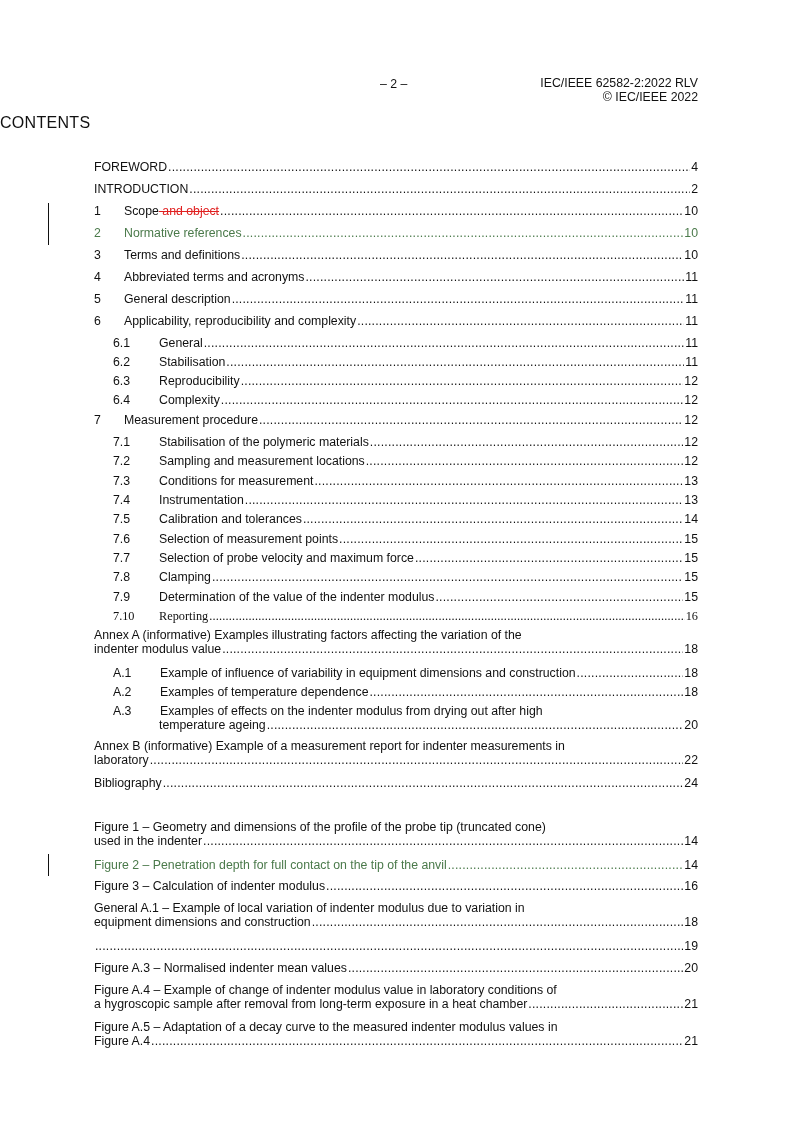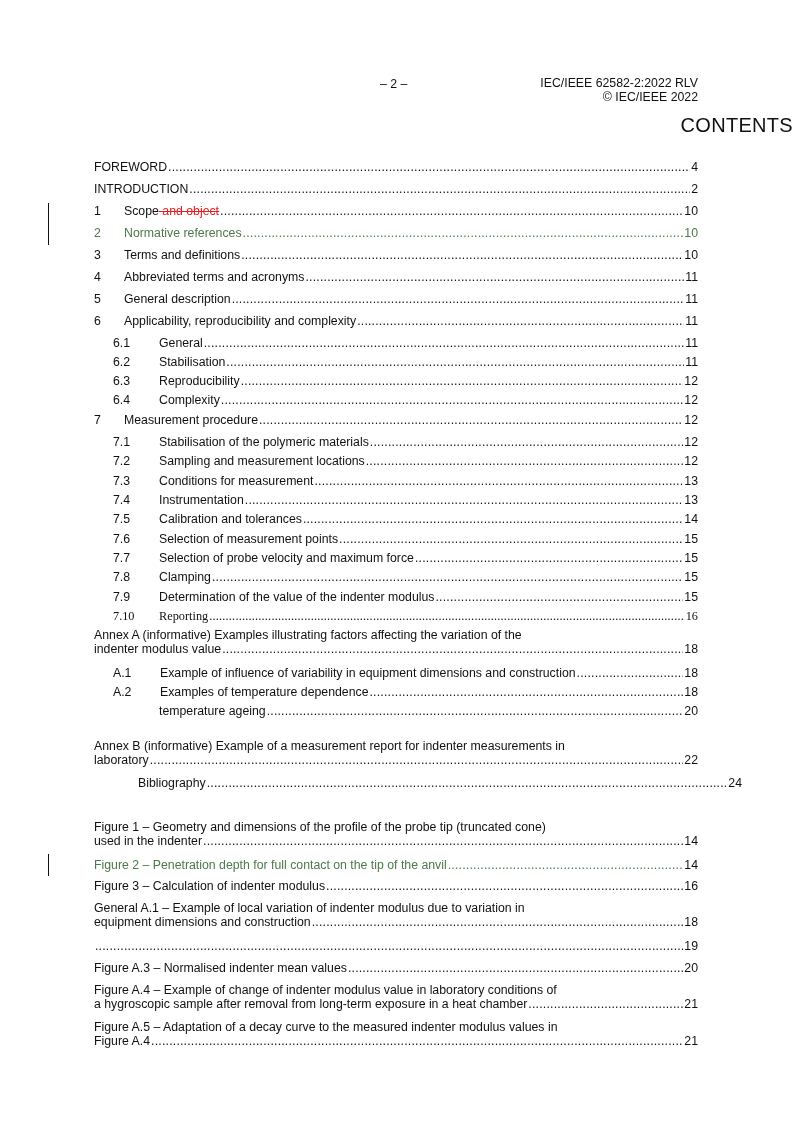--- a/index.html
+++ b/index.html
@@ -3,21 +3,21 @@
 <meta charset="utf-8">
 <style>
   html, body { margin: 0; padding: 0; background: #ffffff; }
   body {
     width: 793px; height: 1122px; position: relative; overflow: hidden;
     font-family: "Liberation Sans", sans-serif; color: #111111;
   }
   .page-header { position: absolute; top: 77px; left: 0; width: 793px; height: 40px; font-size: 12.3px; }
   .page-number { position: absolute; left: 380px; top: 0; }
   .doc-id { position: absolute; right: 95px; top: 0; text-align: right; line-height: 13.5px; }
-  .toc-title { position: absolute; top: 114px; left: 0; width: 793px; text-align: right; font-size: 20px; letter-spacing: 0.3px; }
+  .toc-title { position: absolute; top: 114px; left: 0; width: 793px; text-align: left; font-size: 16px; letter-spacing: 0.3px; }
   .toc { position: absolute; left: 94px; top: 0; width: 604px; font-size: 12.3px; }
   .entry { position: absolute; left: 0; width: 604px; line-height: 14px; }
   .row { display: flex; align-items: baseline; white-space: nowrap; }
   .num { display: inline-block; flex: 0 0 auto; }
   .lvl1 .num { width: 30px; }
   .lvl2 .num { width: 46px; margin-left: 19px; }
   .lvl2a .num { width: 47px; margin-left: 19px; }
   .title { flex: 0 1 auto; }
   .leader { flex: 1 1 auto; overflow: hidden; white-space: nowrap; letter-spacing: 0.2px; margin: 0 1px 0 1px; }
   .leader::before { content: "..................................................................................................................................................................................................................................................................................................................................................................................................................................................................................................................................................................................."; }
@@ -273,37 +273,41 @@
   <div class="entry lvl2a" style="top:685px;">
     <div class="row">
       <span class="num">A.2</span>
       <span class="title">Examples of temperature dependence</span>
       <span class="leader"></span>
       <span class="page">18</span>
     </div>
   </div>
 
   <div class="entry lvl2a" style="top:704px;">
+    <div class="row">
+      <span class="num">A.3</span>
+      <span class="title">Examples of effects on the indenter modulus from drying out after high</span>
+    </div>
     <div class="row indent-cont">
       <span class="title">temperature ageing</span>
       <span class="leader"></span>
       <span class="page">20</span>
     </div>
   </div>
 
   <div class="entry" style="top:739px;">
     <div class="wrap-first">Annex B (informative)  Example of a measurement report for indenter measurements in</div>
     <div class="row">
       <span class="title">laboratory</span>
       <span class="leader"></span>
       <span class="page">22</span>
     </div>
   </div>
 
-  <div class="entry" style="top:776px;margin-left:44px;">
+  <div class="entry" style="top:776px;">
     <div class="row">
       <span class="title">Bibliography</span>
       <span class="leader"></span>
       <span class="page">24</span>
     </div>
   </div>
 
   <div class="entry" style="top:820px;">
     <div class="wrap-first">Figure 1 – Geometry and dimensions of the profile of the probe tip (truncated cone)</div>
     <div class="row">

